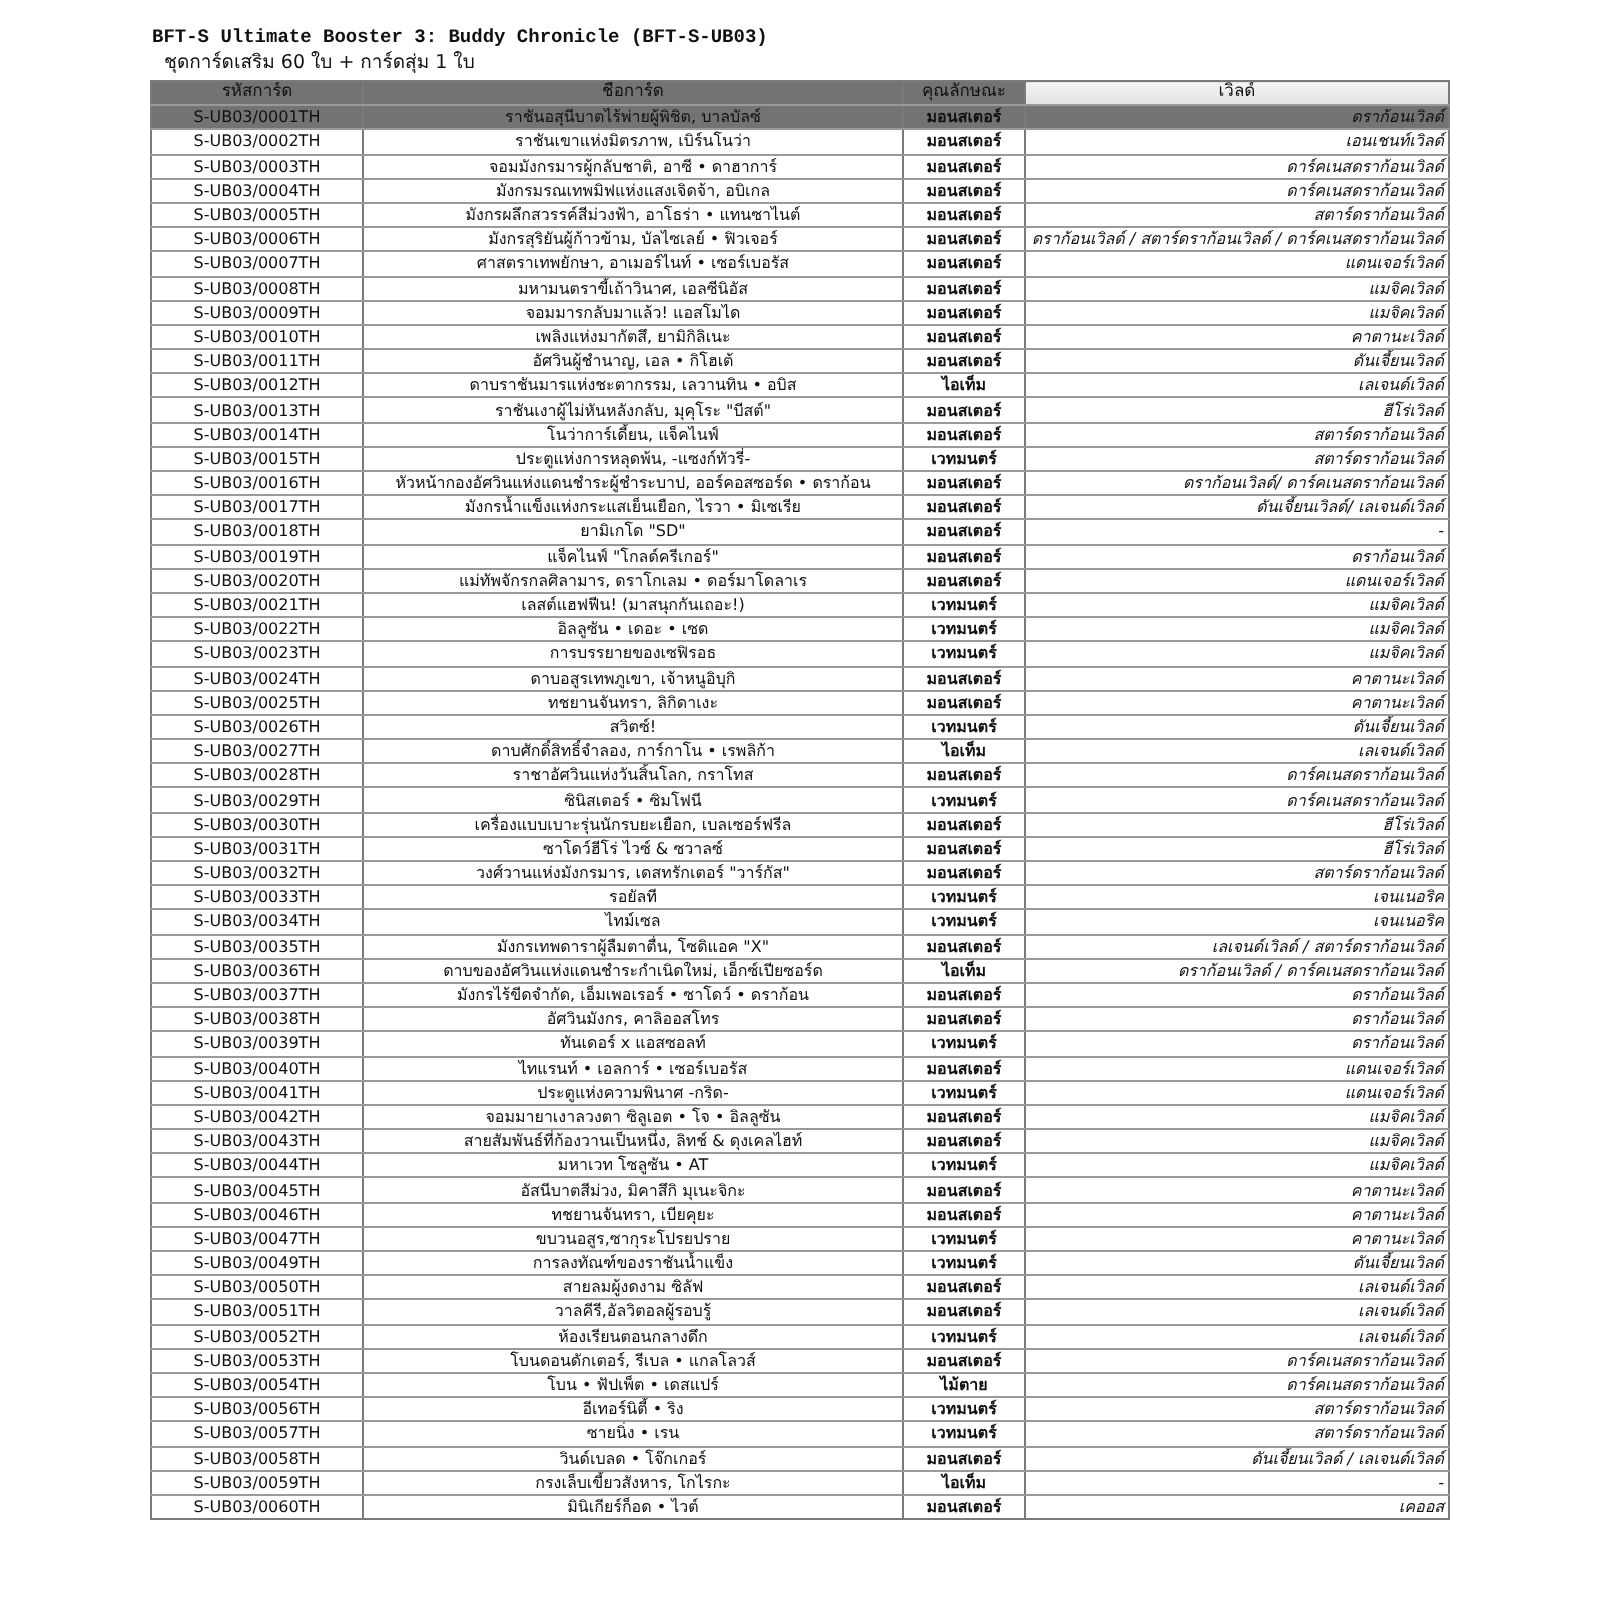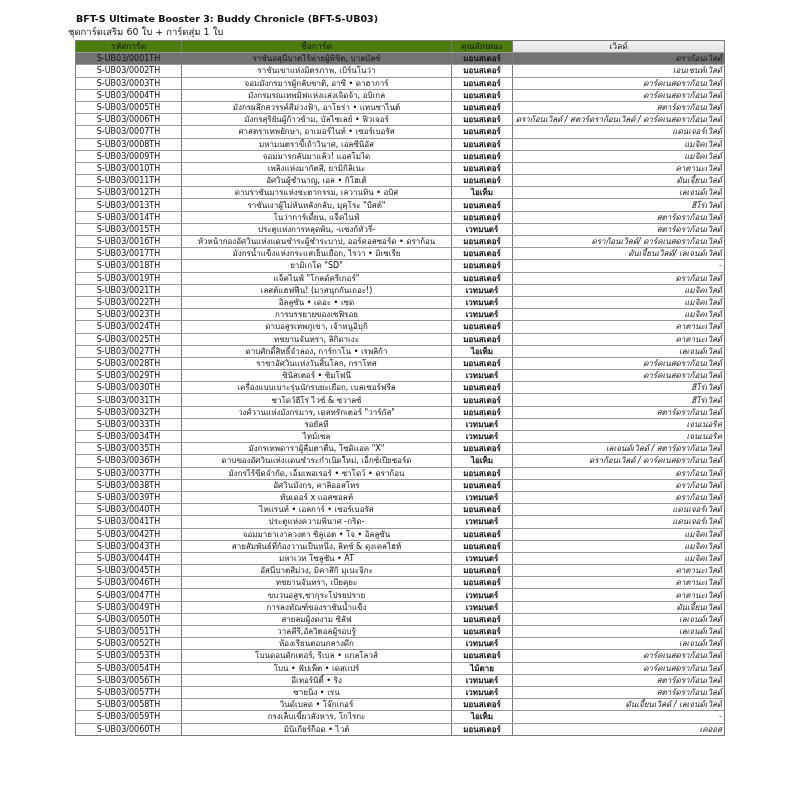--- a/index.html
+++ b/index.html
@@ -1,24 +1,24 @@
 <!DOCTYPE html>
 <html><head>
 <meta charset="utf-8">
 <style>
   html, body { margin: 0; padding: 0; background: #ffffff; }
   body { width: 800px; height: 800px; position: relative; overflow: hidden;
          font-family: "DejaVu Sans", "Liberation Sans", sans-serif; color: #111; }
-  .title { position: absolute; left: 76px; top: 13px; font-size: 9.5px; font-weight: bold; line-height: 12px; white-space: nowrap; }
-  .subtitle { position: absolute; left: 68px; top: 26px; font-size: 9.5px; line-height: 12px; white-space: nowrap; }
+  .title { position: absolute; left: 76px; top: 13px; font-size: 9.5px; font-weight: bold; line-height: 12px; white-space: nowrap; font-family: Liberation Mono, monospace; }
+  .subtitle { position: absolute; left: 82px; top: 26px; font-size: 9.5px; line-height: 12px; white-space: nowrap; }
   table { position: absolute; left: 75px; top: 40px; border-collapse: collapse; table-layout: fixed; width: 649px; }
   col.c1 { width: 106px; } col.c2 { width: 270px; } col.c3 { width: 61px; } col.c4 { width: 212px; }
   th, td { height: 11.2px; padding: 0 2px; font-size: 8px; line-height: 11px; text-align: center;
            white-space: nowrap; overflow: hidden; border-bottom: 1px solid #9a9a9a; }
-  th { font-weight: normal; background: #4d7c0f; border-top: 1px solid #7a7a7a; font-size: 8.5px; }
+  th { font-weight: normal; background: #737373; border-top: 1px solid #7a7a7a; font-size: 8.5px; }
   td.code { border-left: 1px solid #7a7a7a; border-right: 1px solid #7a7a7a; }
   th.code { border-left: 1px solid #7a7a7a; border-right: 1px solid #7a7a7a; }
   td.name, th.name { border-right: 1px solid #7a7a7a; }
   td.type, th.type { border-right: 1px solid #7a7a7a; font-weight: bold; }
   th.type { font-weight: normal; }
   td.world { border-right: 1px solid #7a7a7a; font-style: italic; text-align: right; }
   th.world { border-right: 1px solid #7a7a7a; background: linear-gradient(#f4f4f4, #e2e2e2); }
   tr.hl td { background: #737373; }
   tr:last-child td { border-bottom: 1px solid #7a7a7a; }
 </style>
@@ -152,20 +152,26 @@
         <td class="type">มอนสเตอร์</td>
         <td class="world">-</td>
       </tr>
       <tr>
         <td class="code">S-UB03/0019TH</td>
         <td class="name">แจ็คไนฟ์ "โกลด์ครีเกอร์"</td>
         <td class="type">มอนสเตอร์</td>
         <td class="world">ดราก้อนเวิลด์</td>
       </tr>
       <tr>
+        <td class="code">S-UB03/0020TH</td>
+        <td class="name">แม่ทัพจักรกลศิลามาร, ดราโกเลม • ดอร์มาโดลาเร</td>
+        <td class="type">มอนสเตอร์</td>
+        <td class="world">แดนเจอร์เวิลด์</td>
+      </tr>
+      <tr>
         <td class="code">S-UB03/0021TH</td>
         <td class="name">เลสต์แฮฟฟีน! (มาสนุกกันเถอะ!)</td>
         <td class="type">เวทมนตร์</td>
         <td class="world">แมจิคเวิลด์</td>
       </tr>
       <tr>
         <td class="code">S-UB03/0022TH</td>
         <td class="name">อิลลูซัน • เดอะ • เซด</td>
         <td class="type">เวทมนตร์</td>
         <td class="world">แมจิคเวิลด์</td>
@@ -180,20 +186,26 @@
         <td class="code">S-UB03/0024TH</td>
         <td class="name">ดาบอสูรเทพภูเขา, เจ้าหนูอิบุกิ</td>
         <td class="type">มอนสเตอร์</td>
         <td class="world">คาตานะเวิลด์</td>
       </tr>
       <tr>
         <td class="code">S-UB03/0025TH</td>
         <td class="name">ทชยานจันทรา, ลิกิดาเงะ</td>
         <td class="type">มอนสเตอร์</td>
         <td class="world">คาตานะเวิลด์</td>
+      </tr>
+      <tr>
+        <td class="code">S-UB03/0026TH</td>
+        <td class="name">สวิตซ์!</td>
+        <td class="type">เวทมนตร์</td>
+        <td class="world">ดันเจี้ยนเวิลด์</td>
       </tr>
       <tr>
         <td class="code">S-UB03/0027TH</td>
         <td class="name">ดาบศักดิ์สิทธิ์จำลอง, การ์กาโน • เรพลิก้า</td>
         <td class="type">ไอเท็ม</td>
         <td class="world">เลเจนด์เวิลด์</td>
       </tr>
       <tr>
         <td class="code">S-UB03/0028TH</td>
         <td class="name">ราชาอัศวินแห่งวันสิ้นโลก, กราโทส</td>

